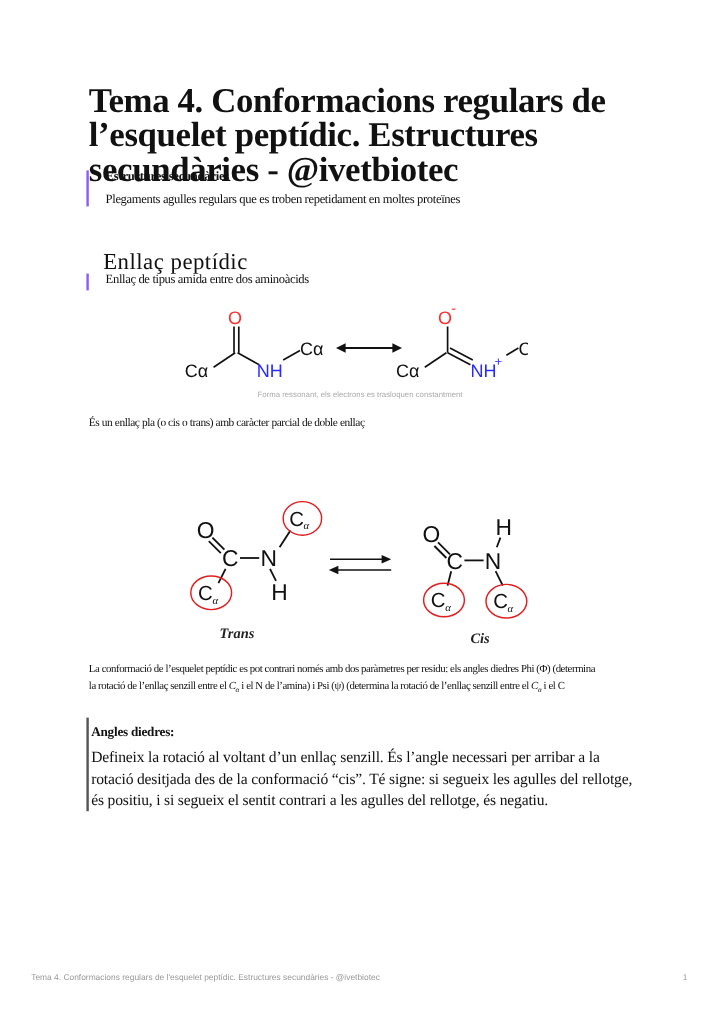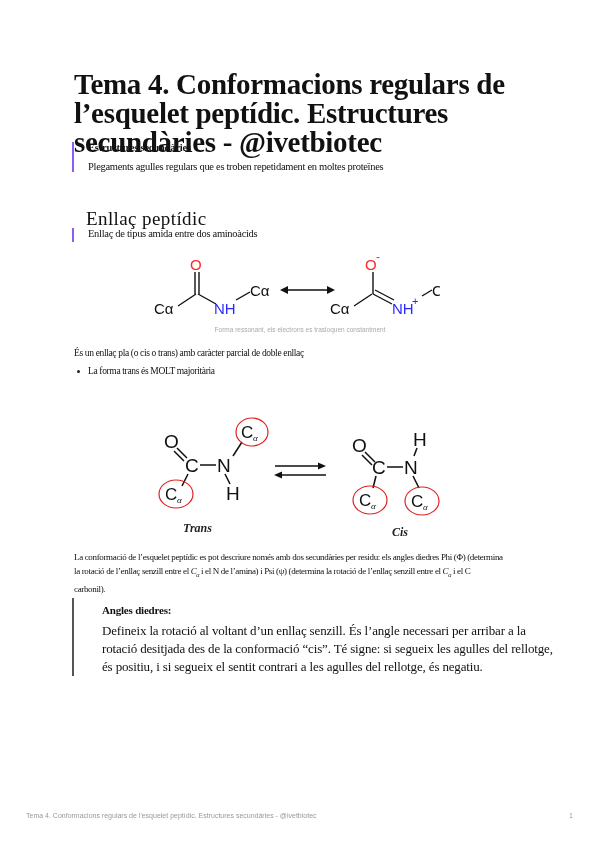--- a/index.html
+++ b/index.html
@@ -7,21 +7,21 @@
   .page-title { position: absolute; left: 74px; top: 70px; width: 470px; font-size: 29px; font-weight: bold; line-height: 29px; letter-spacing: -0.3px; margin: 0; }
   .callout { position: absolute; left: 72px; border-left: 2px solid #8b5cf6; padding-left: 14px; }
   .callout-title { font-weight: bold; font-size: 10.5px; letter-spacing: -0.2px; }
   .callout-text { font-size: 10.5px; letter-spacing: -0.3px; margin-top: 8px; }
   .section-heading { position: absolute; left: 74px; top: 196px; font-size: 19px; font-weight: normal; margin: 12px; letter-spacing: 0.4px; }
   .caption { position: absolute; left: 0; width: 600px; text-align: center; font-family: "Liberation Sans", sans-serif; font-size: 6.5px; color: #aaa; }
   .para { position: absolute; left: 74px; font-size: 9.5px; letter-spacing: -0.35px; line-height: 15px; }
   .bullets { position: absolute; left: 74px; top: 364px; margin: 0; padding: 0; list-style: none; font-size: 9.5px; letter-spacing: -0.35px; }
   .bullets li { position: relative; padding-left: 14px; height: 22px; line-height: 15px; }
   .bullets li .dot { position: absolute; left: 3px; top: 6px; width: 3px; height: 3px; background: #222; border-radius: 50%; }
-  .angles-box { position: absolute; left: 72px; top: 598px; border-left: 2px solid #555; padding-left: 28px; width: 460px; }
+  .angles-box { position: absolute; left: 72px; top: 598px; border-left: 2px solid #555; padding-left: 2px; width: 460px; }
   .angles-title { font-weight: bold; font-size: 11px; letter-spacing: -0.2px; margin-top: 6px; }
   .angles-text { font-size: 13px; line-height: 18px; margin-top: 6px; letter-spacing: -0.15px; }
   .footer-left { position: absolute; left: 26px; top: 812px; font-family: "Liberation Sans", sans-serif; font-size: 7px; color: #999; }
   .footer-right { position: absolute; left: 569px; top: 812px; font-family: "Liberation Sans", sans-serif; font-size: 7px; color: #999; }
   svg text { font-family: "Liberation Sans", sans-serif; }
   .ca-sub { font-style: italic; font-family: "Liberation Serif", serif; }
 </style>
 </head>
 <body>
 
@@ -71,21 +71,20 @@
     <line x1="282" y1="46" x2="292" y2="40" stroke="#111" stroke-width="1.4"></line>
     <text x="292" y="46" font-size="15" fill="#111">Cα</text>
   </g>
 </svg>
 
 <div class="caption" style="top:326px;">Forma ressonant, els electrons es trasloquen constantment</div>
 
 <div class="para" style="top:346px;">És un enllaç pla (o cis o trans) amb caràcter parcial de doble enllaç</div>
 
 <ul class="bullets">
-  <li><span class="dot"></span><span>La forma trans és MOLT majoritària</span></li>
 </ul>
 
 <svg style="position:absolute; left:140px; top:410px;" width="320" height="135" viewBox="0 0 320 135">
 
   <g>
     <text x="24" y="38" font-size="19" fill="#111">O</text>
     <line x1="37" y1="38" x2="47" y2="48" stroke="#111" stroke-width="1.5"></line>
     <line x1="34" y1="41" x2="44" y2="51" stroke="#111" stroke-width="1.5"></line>
     <text x="45" y="62" font-size="19" fill="#111">C</text>
     <line x1="60" y1="55" x2="76" y2="55" stroke="#111" stroke-width="1.5"></line>
@@ -125,23 +124,22 @@
     <text x="219" y="96" font-size="17" fill="#111">C</text>
     <text x="231" y="99" font-size="9" fill="#111" class="ca-sub">α</text>
     <ellipse cx="282" cy="91" rx="17" ry="14" fill="none" stroke="#e02020" stroke-width="1.2"></ellipse>
     <text x="271" y="97" font-size="17" fill="#111">C</text>
     <text x="283" y="100" font-size="9" fill="#111" class="ca-sub">α</text>
   </g>
   <text x="252" y="126" font-size="12" font-weight="bold" font-style="italic" fill="#222" style="font-family:'Liberation Serif',serif;">Cis</text>
 </svg>
 
 <div class="para" style="top:550px; width:470px; font-size:9px; line-height:14px;">
-  <div style="white-space:nowrap;">La conformació de l’esquelet peptídic es pot descriure només amb dos secundàries per residu: els angles diedres Phi (Φ) (determina</div>
+  <div style="white-space:nowrap;">La conformació de l’esquelet peptídic es pot contrari només amb dos paràmetres per residu: els angles diedres Phi (Φ) (determina</div>
   <div style="white-space:nowrap;"><span>la rotació de l’enllaç senzill entre el </span><i>C</i><sub style="font-size:6px;font-style:italic;">α</sub><span> i el N de l’amina) i Psi (ψ) (determina la rotació de l’enllaç senzill entre el </span><i>C</i><sub style="font-size:6px;font-style:italic;">α</sub><span> i el C</span></div>
-  <div>carbonil).</div>
 </div>
 
 <div class="angles-box">
   <div class="angles-title">Angles diedres:</div>
   <div class="angles-text">Defineix la rotació al voltant d’un enllaç senzill. És l’angle necessari per arribar a la rotació desitjada des de la conformació “cis”. Té signe: si segueix les agulles del rellotge, és positiu, i si segueix el sentit contrari a les agulles del rellotge, és negatiu.</div>
 </div>
 
 <div class="footer-left">Tema 4. Conformacions regulars de l'esquelet peptídic. Estructures secundàries - @ivetbiotec</div>
 <div class="footer-right">1</div>
 

